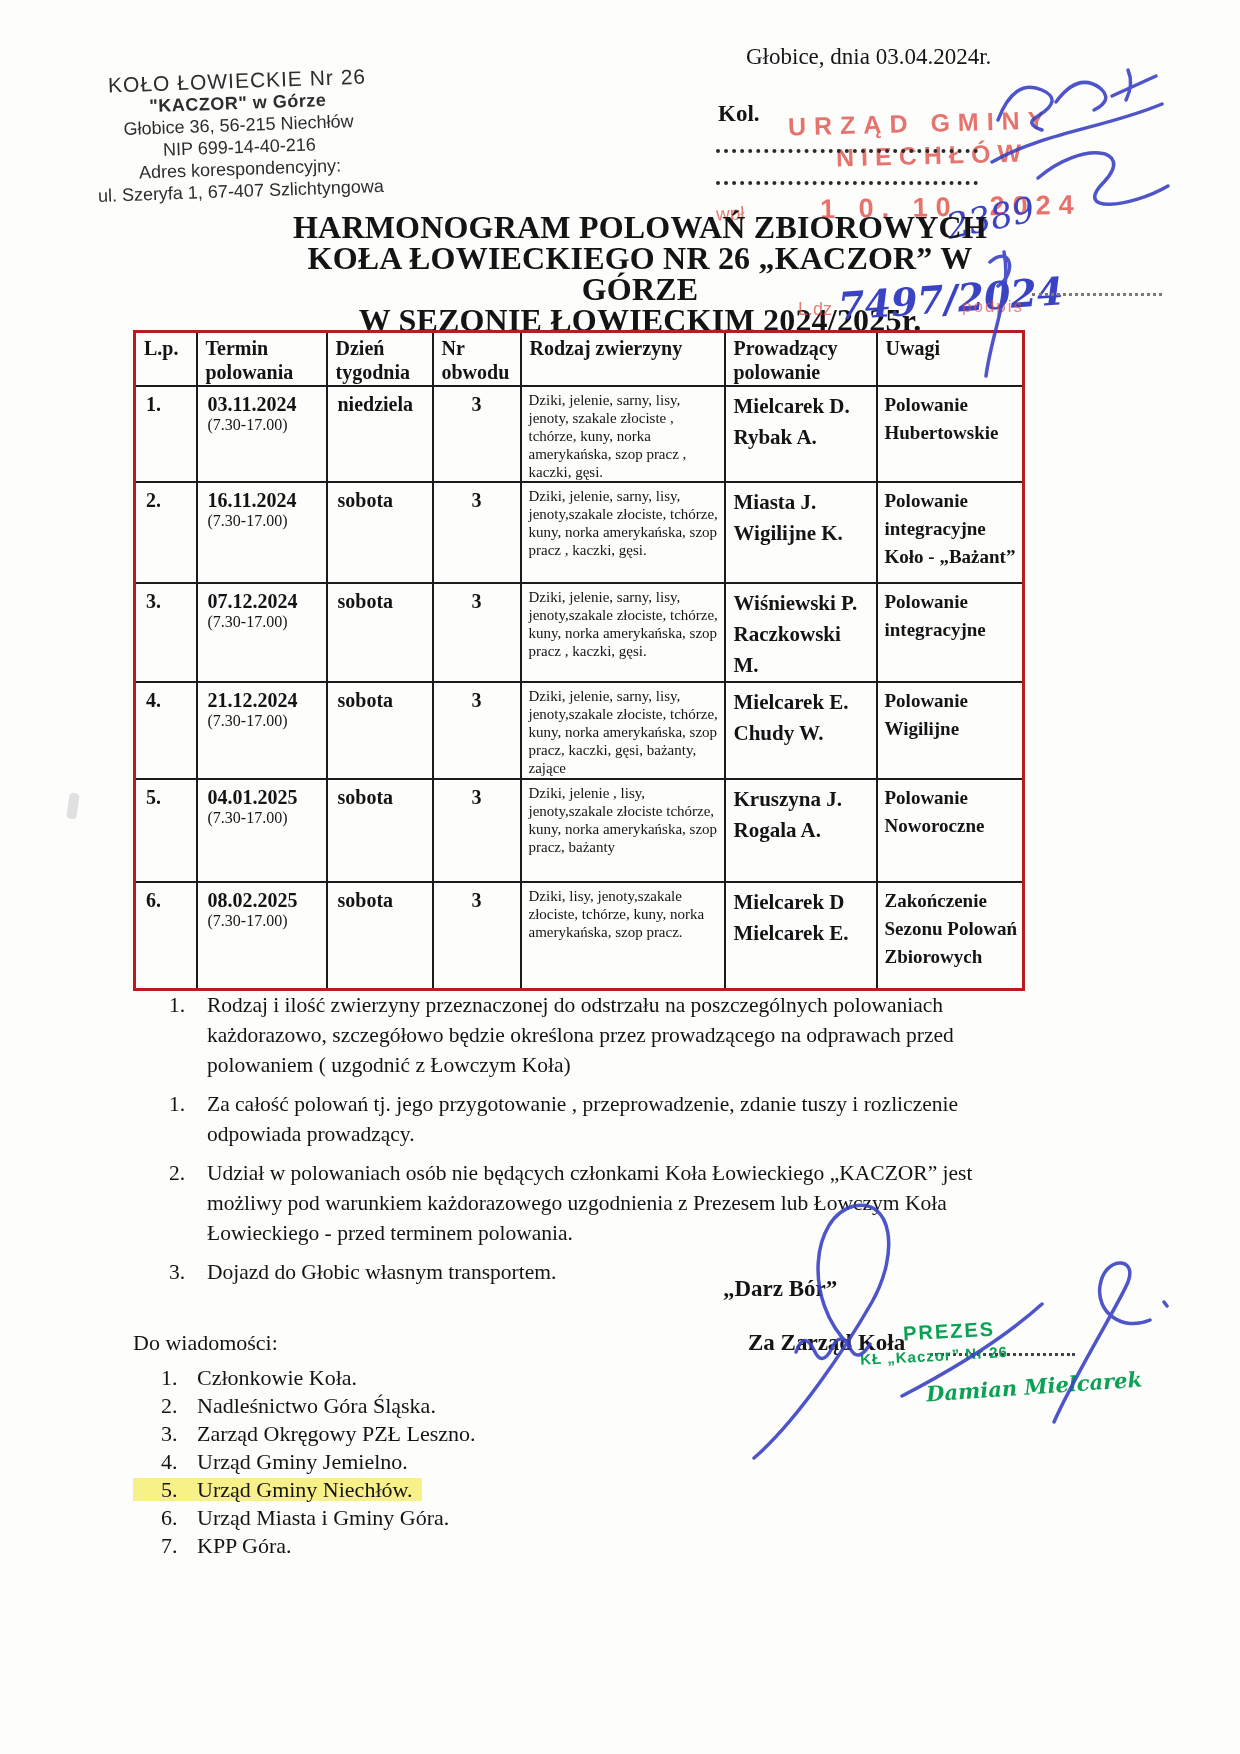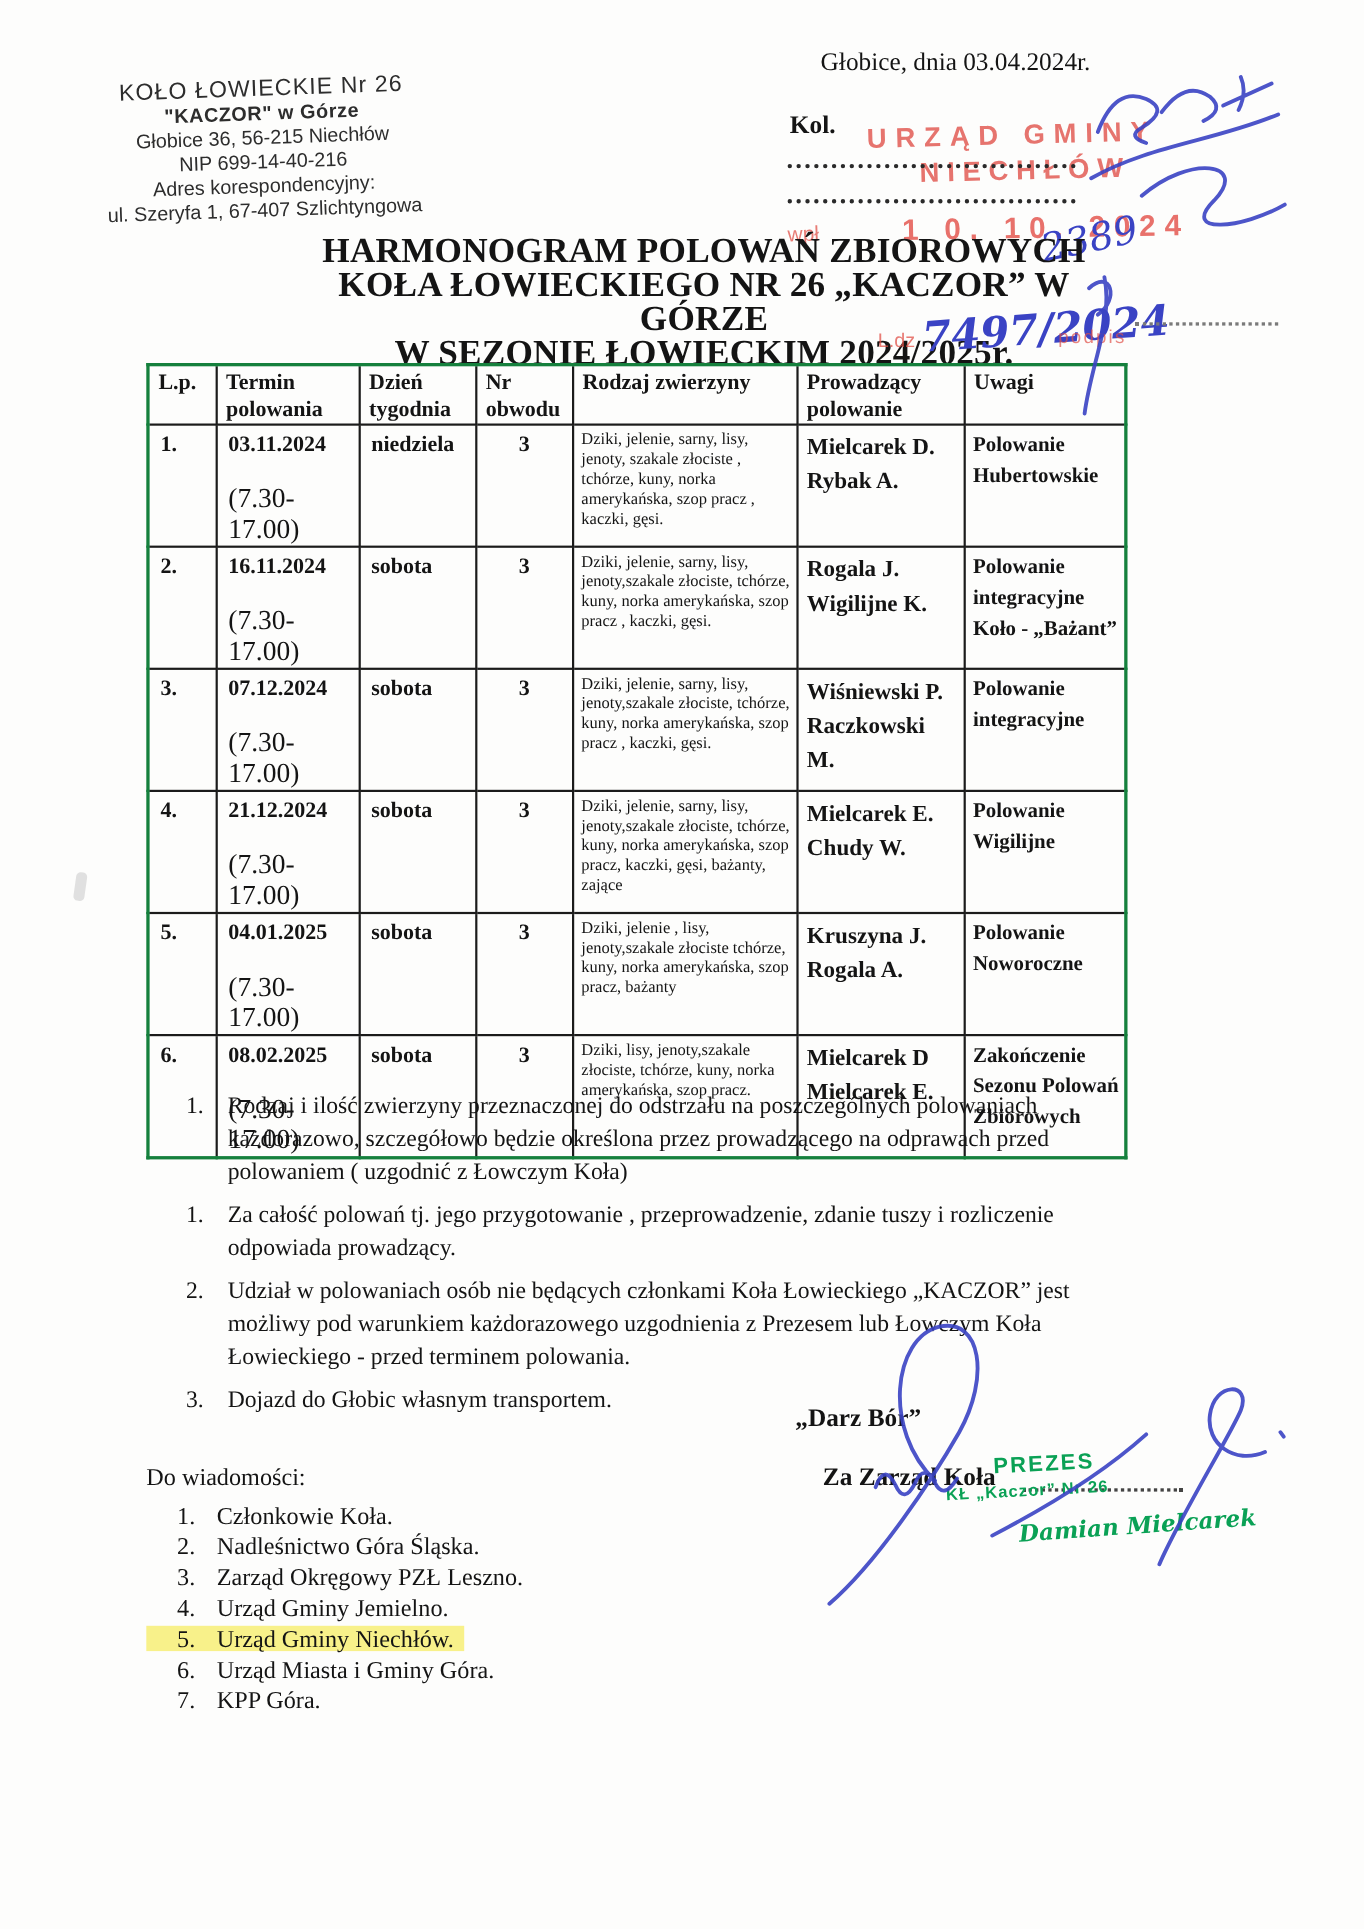--- a/index.html
+++ b/index.html
@@ -43,29 +43,29 @@
     color:rgba(224,80,72,.75); font-family:"Liberation Sans","DejaVu Sans",sans-serif;}
   .ldz-value{position:absolute; left:838px; top:276px; font-size:38px; font-weight:700;
     transform:rotate(-4deg);}
   .podpis{position:absolute; left:962px; top:297px; font-size:17px; letter-spacing:2px;
     color:rgba(224,80,72,.7); font-family:"Liberation Sans","DejaVu Sans",sans-serif;}
   .dots3{left:1032px; top:293px; width:130px; border-bottom:3px dotted #7a7a7a;}
   
   table.sched{position:absolute; left:133px; top:330px; width:889px;
     border-collapse:collapse; table-layout:fixed;}
   table.sched th, table.sched td{border:2px solid #1b1b1b; vertical-align:top; overflow:hidden;}
-  table.sched{border:3px solid #15803d;}
+  table.sched{border:3px solid #b91c1c;}
   thead tr{height:54px;}
   thead th{font-size:20px; font-weight:700; text-align:left; padding:3px 4px 0 8px; line-height:24px;}
   tr.r0{height:92px;} tr.r1{height:101px;} tr.r2{height:97px;}
   tr.r3{height:97px;} tr.r4{height:103px;} tr.r5{height:108px;}
   td.lp{font-size:20px; font-weight:700; padding:6px 0 0 10px;}
   td.termin{padding:6px 0 0 10px;}
   td.termin .tdate{font-size:20px; font-weight:700;}
-  td.termin .thours{font-size:25px;margin-top:24px;}
+  td.termin .thours{font-size:16px;}
   td.day{font-size:20px; font-weight:700; padding:6px 0 0 10px;margin-top:20px;}
   td.nr{font-size:20px; font-weight:700; text-align:center; padding-top:6px;}
   td.game{font-size:15px; line-height:18px; padding:4px 5px 0 7px;}
   td.leader{font-size:21px; font-weight:700; line-height:31px; padding:4px 18px 0 8px;}
   td.notes{font-size:19px; font-weight:700; line-height:28px; padding:4px 2px 0 7px;}
   
   .uwagi{position:absolute; left:127px; top:990px; width:905px;}
   .uwagi-h{font-size:24px; letter-spacing:1px; margin-bottom:10px;}
   .uw-item{display:flex; margin-bottom:9px; font-size:21.5px; line-height:30px;}
   .uw-num{width:38px; margin-left:42px; flex:none;}
@@ -170,21 +170,21 @@
       <tr class="r1">
         <td class="lp">2.</td>
         <td class="termin">
           <div class="tdate">16.11.2024</div>
           <div class="thours">(7.30-17.00)</div>
         </td>
         <td class="day">sobota</td>
         <td class="nr">3</td>
         <td class="game">Dziki, jelenie, sarny, lisy, jenoty,szakale złociste, tchórze, kuny, norka amerykańska, szop pracz , kaczki, gęsi.</td>
         <td class="leader">
-          <div>Rogala J.</div>
+          <div>Miasta J.</div>
           <div>Wigilijne K.</div>
         </td>
         <td class="notes">Polowanie integracyjne Koło - „Bażant”</td>
       </tr>
       <tr class="r2">
         <td class="lp">3.</td>
         <td class="termin">
           <div class="tdate">07.12.2024</div>
           <div class="thours">(7.30-17.00)</div>
         </td>

